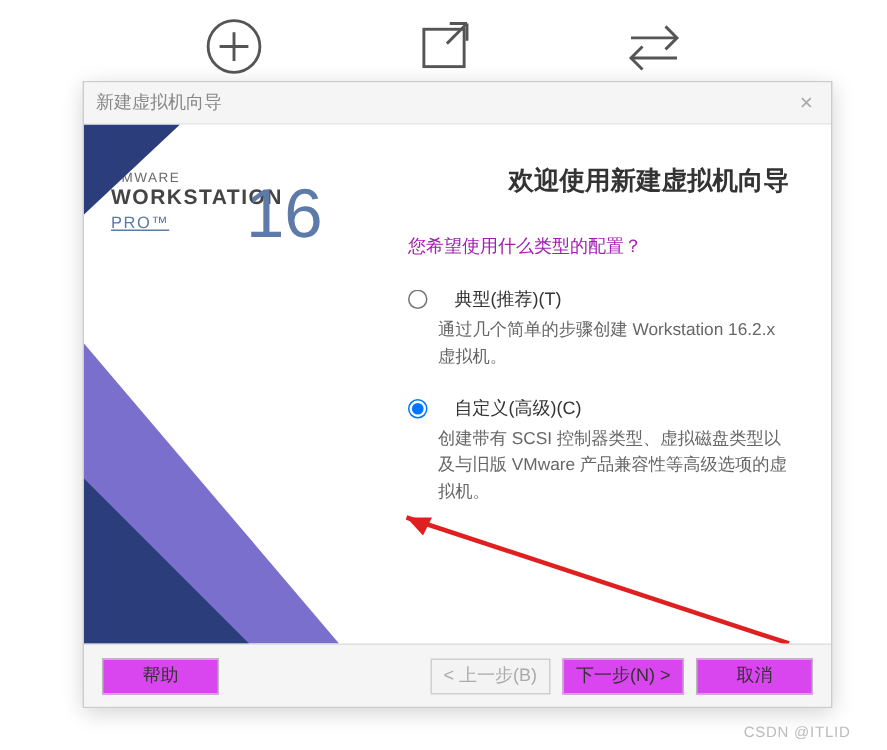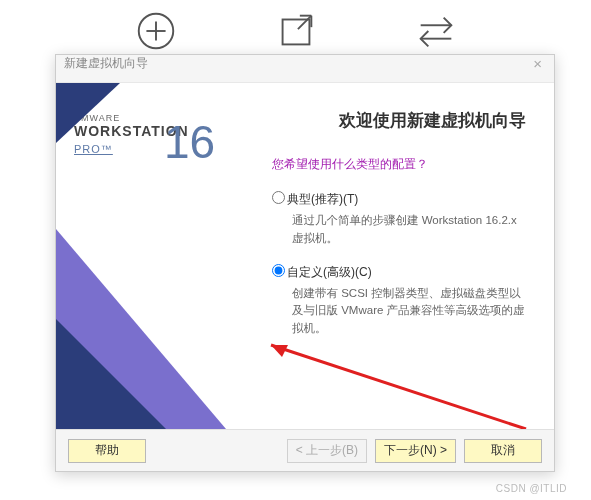--- a/index.html
+++ b/index.html
@@ -11,21 +11,21 @@
   .tile svg { width:46px; height:46px; stroke:#555; stroke-width:2; fill:none; }
 
   
   .dialog {
     position:absolute; left:55px; top:54px; width:500px; height:418px;
     background:#fff; border:1px solid #ccc; box-shadow:0 3px 14px rgba(0,0,0,.18);
     display:flex; flex-direction:column;
   }
   .titlebar {
     height:28px; background:#f5f5f5; border-bottom:1px solid #e8e8e8;
-    display:flex; align-items:flex-start; padding:0 8px; font-size:12px; color:#888;
+    display:flex; align-items:center; padding:0 8px; font-size:12px; color:#888;
   }
   .titlebar .spacer { flex:1; }
   .close-x { font-size:15px; color:#aaa; cursor:pointer; padding:0 4px; }
 
   .content { flex:1; display:flex; flex-direction:row; position:relative; overflow:hidden; }
 
   .left { width:190px; position:relative; padding:30px 0 0 18px; }
   .brand-super { font-size:9px; letter-spacing:1px; color:#6a6a6a; }
   .brand { font-size:14px; letter-spacing:1px; color:#444; font-weight:700; }
   .pro { font-size:11px; color:#5e7aa8; letter-spacing:1px; padding-top:2px; display:inline-block;text-decoration:underline; }
@@ -34,33 +34,33 @@
             border-left:64px solid #2b3d7a; border-bottom:60px solid transparent; }
   .tri-bl { position:absolute; left:0; bottom:0; width:0; height:0;
             border-left:170px solid #6c5fc8; border-top:200px solid transparent; opacity:.9; }
   .tri-bl2 { position:absolute; left:0; bottom:0; width:0; height:0;
              border-left:110px solid #2b3d7a; border-top:110px solid transparent; }
 
   .right { flex:1; padding:26px 28px 10px 10px; font-size:12px; color:#333; }
   .heading { font-size:17px; font-weight:600; text-align:right; margin-bottom:24px; }
   .prompt { margin:0 0 18px 16px; color:#a21caf;font-family:Liberation Serif, serif; }
   .opt { margin:0 0 16px 16px; }
-  .opt-row { display:flex; gap:2px; }
+  .opt-row { display:flex; align-items:center; gap:18px; }
   .opt input[type=radio] { width:13px; height:13px; }
   .opt-desc { margin:4px 0 0 20px; color:#666; line-height:1.55; font-size:11.5px; }
 
   .arrow-svg { position:absolute; left:190px; top:96px; pointer-events:none; }
 
   .footer {
     height:42px; border-top:1px solid #e0e0e0; background:#f5f5f5;
     display:flex; align-items:center; padding:0 12px; gap:8px;
   }
   .footer .gap { flex:1; }
   .btn {
-    min-width:78px; height:24px; font-size:12px; background:#fef9c3;
+    min-width:78px; height:24px; font-size:12px; background:#d946ef;
     border:1px solid #b8b8b8; color:#333; cursor:pointer; padding:0 8px;
   }
   .btn:disabled { color:#aaa; border-color:#d0d0d0; background:#f3f3f3; cursor:default; }
 
   .watermark { position:absolute; right:24px; bottom:6px; font-size:10px; color:#bbb; letter-spacing:.5px; }
 </style>
 </head>
 <body>
 
 <div class="tiles">

